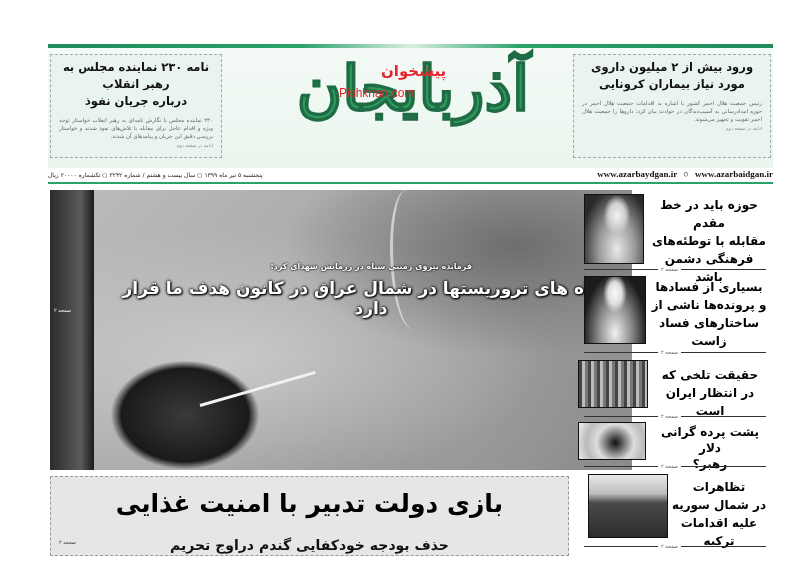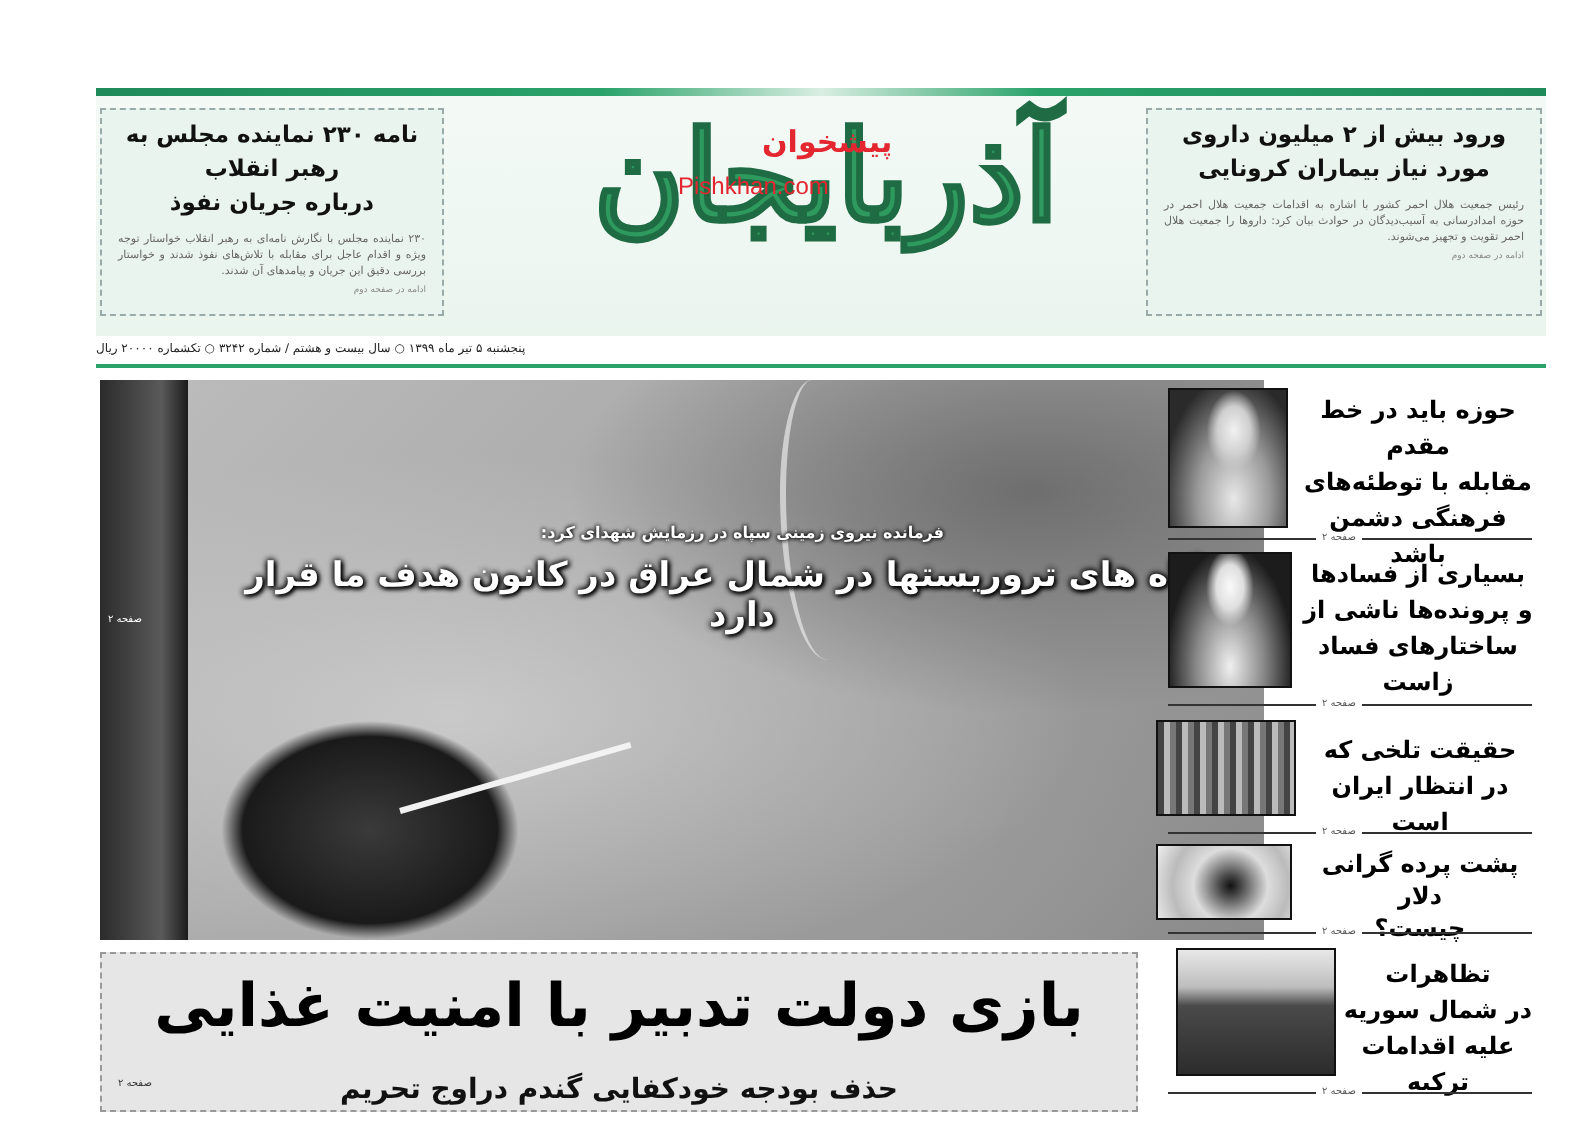--- a/index.html
+++ b/index.html
@@ -43,21 +43,21 @@
   .photo-river { position: absolute; left: 340px; top: 0; width: 40px; height: 140px; border-left: 3px solid #e9e9e9; border-radius: 40% 0 0 60%; opacity: .7; }
   .photo-hand { position: absolute; left: 60px; top: 170px; width: 150px; height: 110px; background: radial-gradient(ellipse at 50% 50%, #3a3a3a 0%, #1a1a1a 60%, rgba(0,0,0,0) 70%); }
   .photo-pointer { position: absolute; left: 150px; top: 214px; width: 120px; height: 3px; background: #f2f2f2; transform: rotate(-16deg); transform-origin: left center; }
   .kicker { position: absolute; right: 160px; top: 72px; font-size: 8px; font-weight: bold; color: #fff; direction: rtl; text-shadow: 0 0 2px #000, 0 0 2px #000; }
   .headline { position: absolute; right: 6px; top: 88px; width: 510px; text-align: center; font-size: 17px; font-weight: bold; color: #fff; direction: rtl;
     text-shadow: 0 0 3px #000, 0 0 3px #000, 1px 1px 2px #000; }
   .page-ref-photo { position: absolute; left: 4px; top: 117px; font-size: 5px; color: #fff; direction: rtl; }
 
   
   .bottom-box { position: absolute; left: 2px; top: 432px; width: 519px; height: 80px; background: #e6e6e6; border: 1px dashed #999; direction: rtl; text-align: center; }
-  .bottom-title { margin-top: 8px; font-size: 30px; font-weight: bold; color: #000; line-height: 38px; }
+  .bottom-title { margin-top: 8px; font-size: 25px; font-weight: bold; color: #000; line-height: 38px; }
   .bottom-sub { font-size: 14px; font-weight: bold; color: #111; margin-top: 14px; }
   .bottom-ref { position: absolute; left: 8px; bottom: 10px; font-size: 5px; color: #333; }
 
   
   .side { position: absolute; left: 528px; top: 146px; width: 197px; height: 370px; direction: rtl; }
   .story { position: absolute; left: 0; width: 197px; }
   .story-title { position: absolute; font-size: 12px; font-weight: bold; color: #000; line-height: 18px; text-align: center; }
   .story-photo { position: absolute; border: 1px solid #111; overflow: hidden; }
   .story-sep { position: absolute; left: 8px; width: 182px; height: 1px; background: #333; }
   .story-ref { position: absolute; font-size: 5px; color: #555; background: #fff; padding: 0 3px; }
@@ -92,20 +92,25 @@
     <div class="teaser-box teaser-right">
       <div class="teaser-title">ورود بیش از ۲ میلیون داروی</div>
       <div class="teaser-title">مورد نیاز بیماران کرونایی</div>
       <div class="teaser-body">رئیس جمعیت هلال احمر کشور با اشاره به اقدامات جمعیت هلال احمر در حوزه امدادرسانی به آسیب‌دیدگان در حوادث بیان کرد: داروها را جمعیت هلال احمر تقویت و تجهیز می‌شوند.</div>
       <div class="teaser-more">ادامه در صفحه دوم</div>
     </div>
   </div>
 
   <div class="dateline">
     <div class="date-text">پنجشنبه ۵ تیر ماه ۱۳۹۹ ○ سال بیست و هشتم / شماره ۳۲۴۲ ○ تکشماره ۲۰۰۰۰ ریال</div>
+    <div class="urls">
+      <span>www.azarbaydgan.ir</span>
+      <span>○</span>
+      <span>www.azarbaidgan.ir</span>
+    </div>
   </div>
 
   <div class="main-photo">
     <div class="photo-dark-left"></div>
     <div class="photo-river"></div>
     <div class="photo-hand"></div>
     <div class="photo-pointer"></div>
     <div class="kicker">فرمانده نیروی زمینی سپاه در رزمایش شهدای کرد:</div>
     <div class="headline">پایگاه های تروریستها در شمال عراق در کانون هدف ما قرار دارد</div>
     <div class="page-ref-photo">صفحه ۲</div>
@@ -148,21 +153,21 @@
         <div>در انتظار ایران است</div>
       </div>
     </div>
     <div class="story-sep" style="top:226px;"></div>
     <div class="story-ref" style="left:82px;top:223px;">صفحه ۲</div>
 
     <div class="story" style="top:232px;height:40px;">
       <div class="story-photo ph-dollar" style="left:2px;top:0;width:68px;height:38px;"></div>
       <div class="story-title" style="right:4px;top:2px;width:118px;line-height:16px;">
         <div>پشت پرده گرانی دلار</div>
-        <div>چیست؟</div>
+        <div>رهبر؟</div>
       </div>
     </div>
     <div class="story-sep" style="top:276px;"></div>
     <div class="story-ref" style="left:82px;top:273px;">صفحه ۲</div>
 
     <div class="story" style="top:284px;height:66px;">
       <div class="story-photo ph-protest" style="left:12px;top:0;width:80px;height:64px;"></div>
       <div class="story-title" style="right:4px;top:4px;width:100px;">
         <div>تظاهرات</div>
         <div>در شمال سوریه</div>

